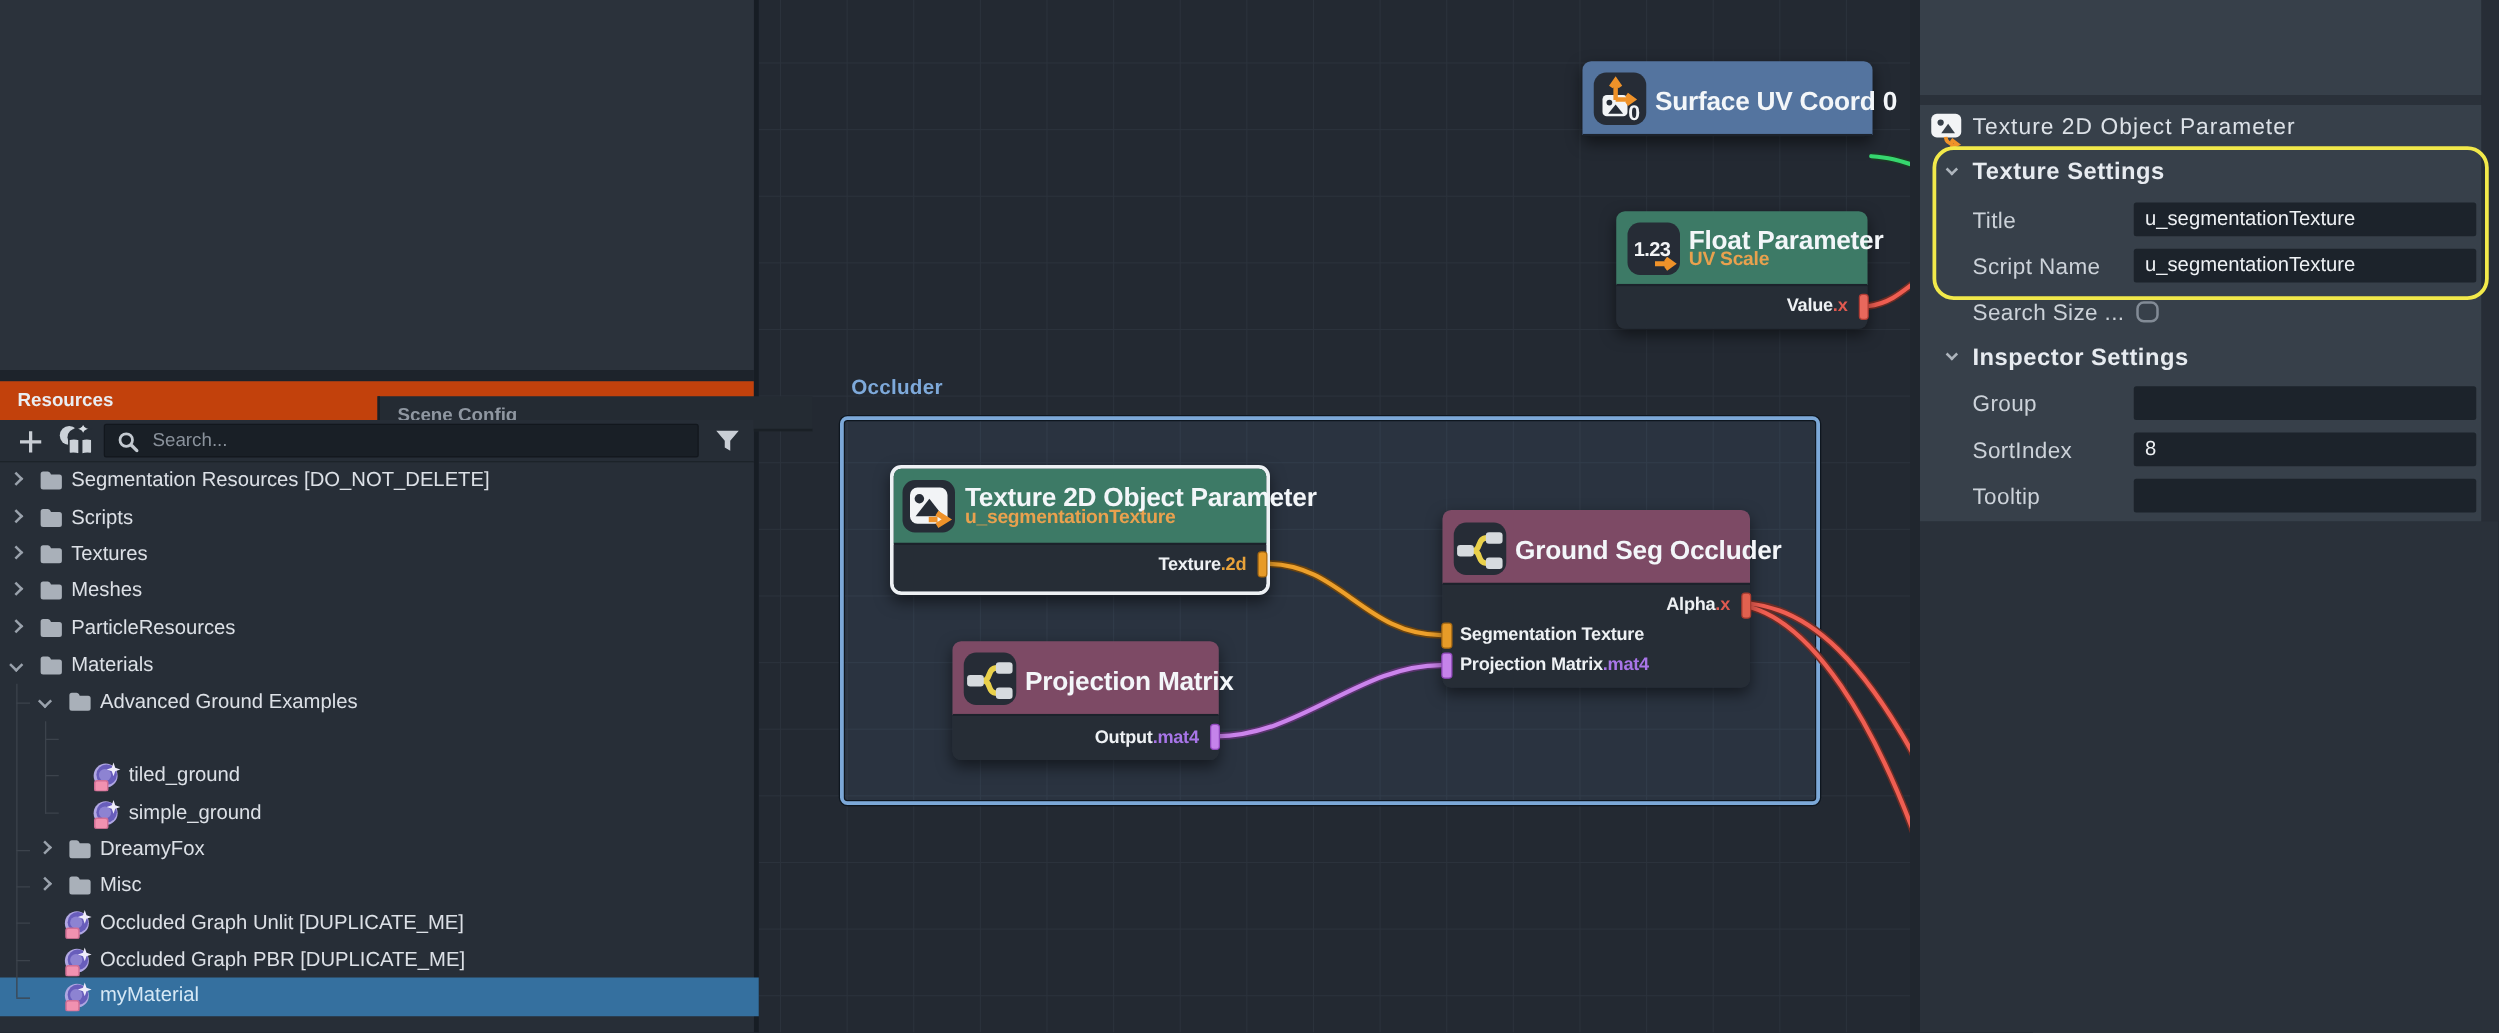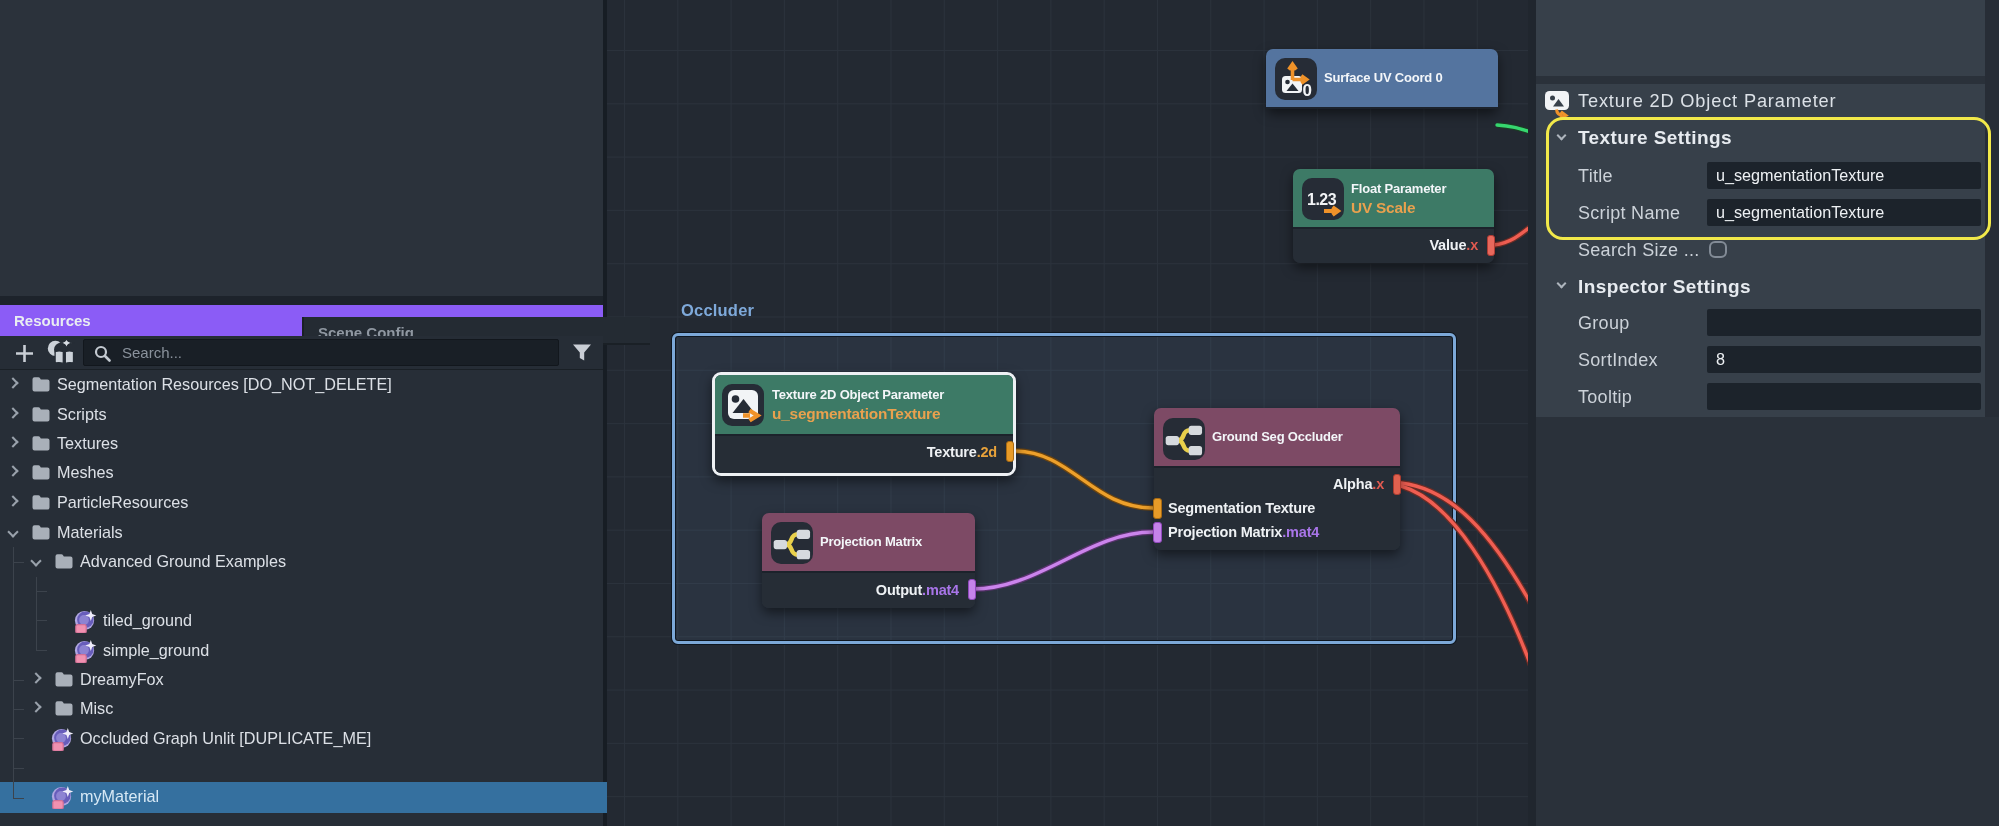--- a/index.html
+++ b/index.html
@@ -3,21 +3,21 @@
 <meta charset="utf-8">
 <style>
 * { margin:0; padding:0; box-sizing:border-box; }
 html,body { width:1999px; height:826px; overflow:hidden; background:#232932;
   font-family:"Liberation Sans", sans-serif; }
 #app { position:relative; width:1999px; height:826px; }
 
 #left { position:absolute; left:0; top:0; width:603px; height:826px; background:#272e37; }
 #left-top { position:absolute; left:0; top:0; width:603px; height:296px; background:#2b323b; }
 #left-band { position:absolute; left:0; top:296px; width:603px; height:9px; background:#1d232b; }
-#tabbar { position:absolute; left:0; top:305px; width:603px; height:31px; background:#8b5cf6; }
+#tabbar { position:absolute; left:0; top:305px; width:603px; height:31px; background:#c2410c; }
 #tab-sc { position:absolute; left:302px; top:12px; width:348px; height:28px; background:#242b33; border-left:2px solid #1a2026; border-bottom:2px solid #1a2026; }
 #tab-sc span { position:absolute; left:14px; top:7px; font-size:15px; font-weight:bold; color:#8f97a1; }
 #tab-res { position:absolute; left:14px; top:7px; font-size:15px; font-weight:bold; color:#e9edf2; }
 #toolbar { position:absolute; left:0; top:336px; width:603px; height:34px; background:#262d36; border-bottom:1px solid #1a2026; }
 #search { position:absolute; left:83px; top:3px; width:476px; height:27px; background:#191f26; border:1px solid #12171d; border-radius:2px; }
 #search .ph { position:absolute; left:38px; top:4px; font-size:15px; color:#8a929c; }
 #tree { position:absolute; left:0; top:370px; width:603px; height:456px; background:#272e37; }
 .row { position:absolute; left:0; width:603px; height:30px; }
 .row.sel { background:#35709f; }
 .rtxt { position:absolute; top:5px; font-size:16.2px; color:#dce0e6; white-space:nowrap; }
@@ -29,21 +29,21 @@
 
 #graph { position:absolute; left:607px; top:0; width:921px; height:826px; overflow:hidden;
   background-color:#232932;
   background-image:linear-gradient(#2b323c 1px, transparent 1px),linear-gradient(90deg,#2b323c 1px,transparent 1px);
   background-size:53.3px 53.3px; background-position:17px 50px; }
 #group { position:absolute; left:65px; top:333px; width:784px; height:311px; border:3px solid #7ca8d8; border-radius:6px; background:rgba(105,145,195,0.10); box-shadow:0 0 0 1px #0e161f, inset 0 0 0 1px #0e161f; }
 #grouplabel { position:absolute; left:74px; top:301px; font-size:16.5px; font-weight:bold; color:#7ea9da; letter-spacing:0.2px; }
 .node { position:absolute; border-radius:7px; box-shadow:0 5px 12px rgba(0,0,0,0.5); }
 .nhead { position:relative; border-radius:7px 7px 0 0; width:100%; border-bottom:2px solid #1c222b; }
 .nbody { position:relative; background:#262d36; border-radius:0 0 7px 7px; width:100%; }
-.ntitle { font-weight:bold; color:#f3f6f9; font-size:13px; letter-spacing:-0.2px; white-space:nowrap; }
+.ntitle { font-weight:bold; color:#f3f6f9; font-size:21px; letter-spacing:-0.2px; white-space:nowrap; }
 .nsub { font-weight:bold; color:#e9a14e; font-size:15.4px; letter-spacing:-0.2px; white-space:nowrap; }
 .icon { position:absolute; background:#262c36; border-radius:10px; }
 .port { position:absolute; font-size:14.5px; font-weight:bold; color:#eef1f4; white-space:nowrap; letter-spacing:-0.2px; }
 .pin { position:absolute; width:8.5px; height:21px; border-radius:3px; }
 
 #right { position:absolute; left:1528px; top:0; width:471px; height:826px; background:#2a313a; }
 #redge { position:absolute; left:457px; top:0; width:14px; height:417px; background:#272d36; }
 #rstrip { position:absolute; left:0; top:0; width:8px; height:826px; background:#20262e; }
 #rtop { position:absolute; left:8px; top:0; width:449px; height:76px; background:#37404a; }
 #rpanel { position:absolute; left:8px; top:84px; width:449px; height:333px; background:#37404a; }
@@ -297,20 +297,26 @@
             <path d="M1.5 3.2 Q1.5 1.2 3.5 1.2 L7.2 1.2 Q8.6 1.2 9.2 2.4 L9.8 3.6 L16.5 3.6 Q18.5 3.6 18.5 5.6 L18.5 13.6 Q18.5 15.6 16.5 15.6 L3.5 15.6 Q1.5 15.6 1.5 13.6 Z" fill="#a9b0b9"></path>
           </svg>
           <div class="rtxt" style="left:80px;">Misc</div>
         </div>
       <div class="row" style="top:354px;">
           <svg style="position:absolute;left:50px;top:3px;" width="24" height="24" viewBox="0 0 24 24">
             <use href="#matic"></use>
           </svg>
           <div class="rtxt" style="left:80px;">Occluded Graph Unlit [DUPLICATE_ME]</div>
         </div>
+      <div class="row" style="top:384px;">
+          <svg style="position:absolute;left:50px;top:3px;" width="24" height="24" viewBox="0 0 24 24">
+            <use href="#matic"></use>
+          </svg>
+          <div class="rtxt" style="left:80px;">Occluded Graph PBR [DUPLICATE_ME]</div>
+        </div>
       <div class="row sel" style="top:412px;height:31px;width:607px;">
           <svg style="position:absolute;left:50px;top:3px;" width="24" height="24" viewBox="0 0 24 24">
             <use href="#matic"></use>
           </svg>
           <div class="rtxt" style="left:80px;">myMaterial</div>
         </div>
       <div class="gl" style="left:13px;top:177px;width:1px;height:251px;"></div>
       <div class="gl" style="left:13px;top:192px;width:11px;height:1px;"></div>
       <div class="gl" style="left:13px;top:310px;width:11px;height:1px;"></div>
       <div class="gl" style="left:13px;top:339px;width:11px;height:1px;"></div>

